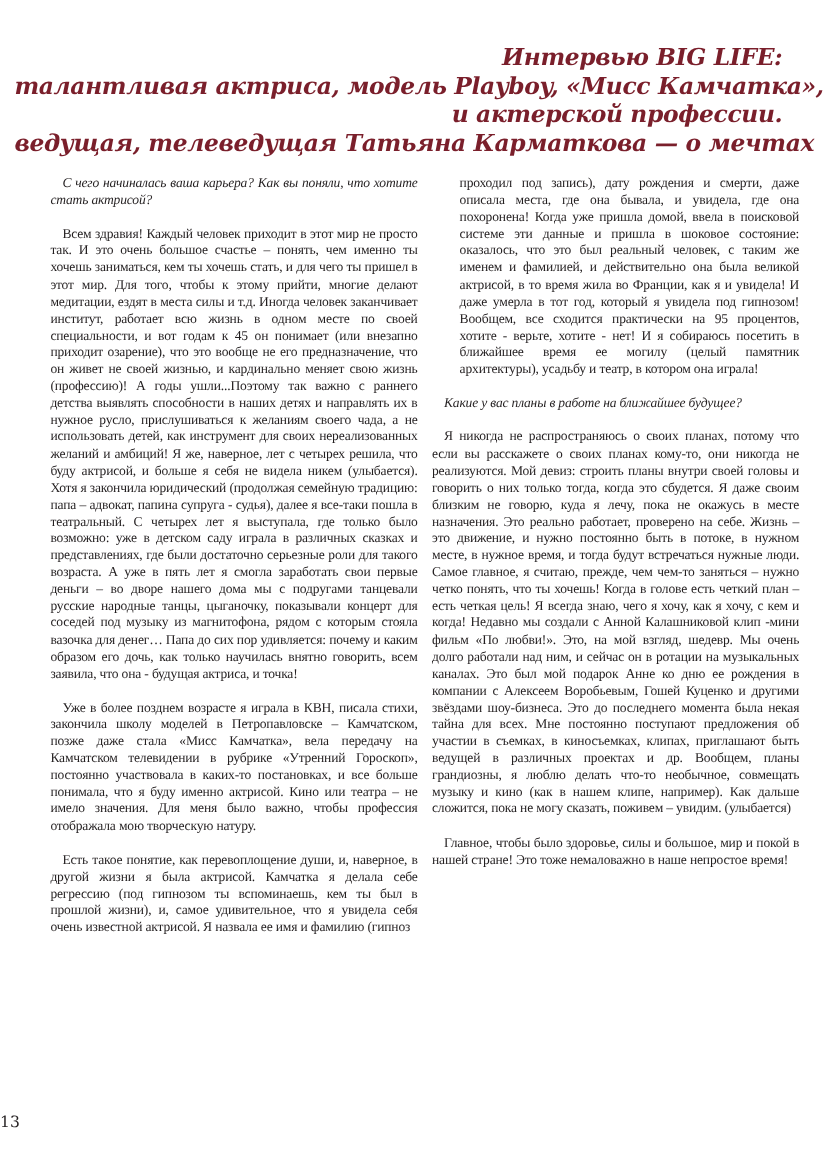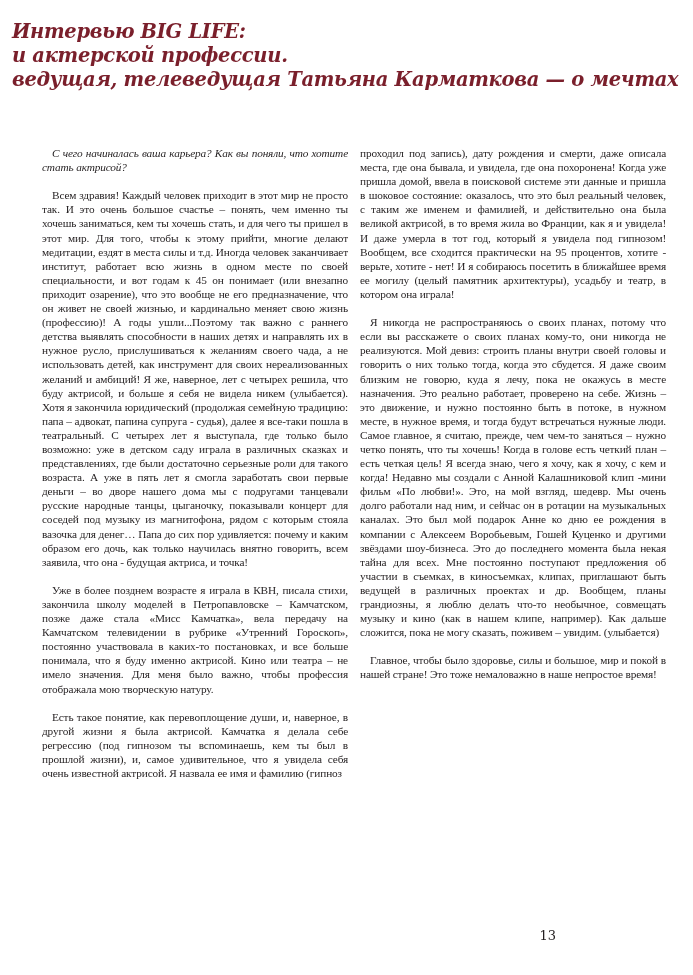--- a/index.html
+++ b/index.html
@@ -1,52 +1,54 @@
 <!DOCTYPE html>
 <html><head>
 <meta charset="utf-8">
 <style>
   html, body { margin: 0; padding: 0; background: #ffffff; }
   body { width: 693px; height: 975px; position: relative; overflow: hidden; color: #231f20; }
   .title {
-    position: absolute; right: 41px; top: 20px; width: 640px;
-    text-align: left; font-family: "DejaVu Serif", serif; font-style: italic; font-weight: bold;
+    position: absolute; right: 41px; top: 36px; width: 640px;
+    text-align: right; font-family: "DejaVu Serif", serif; font-style: italic; font-weight: bold;
     color: #7a1f2b; font-size: 19.5px; line-height: 24px; letter-spacing: -0.3px;
   }
   .title div { white-space: nowrap; }
   .col {
     position: absolute; top: 146px; width: 306px;
     font-family: Liberation Serif, serif; font-size: 11.3px; line-height: 14.1px;
     text-align: justify; letter-spacing: -0.15px;
   }
   .col.left { left: 42px; }
   .col.right { left: 360px; top: 146px; }
   .col p { margin: 0 0 14.1px 0; text-indent: 10px; hyphens: auto; }
-  .col p.cont { text-indent: 0; }
+  .col p.cont { text-indent: 0; margin-left: 23px; }
   .col p.q { font-style: italic; }
   .pagenum {
-    position: absolute; left: 0; width: 556px; top: 928px; text-align: right;
+    position: absolute; left: 0; width: 556px; top: 928px; text-align: left;
     font-family: "DejaVu Serif", serif; font-size: 13px; color: #231f20;
   }
 </style>
 </head>
 <body>
 
 <div class="title">
   <div>Интервью BIG LIFE:</div>
+  <div>талантливая актриса, модель Playboy, «Мисс Камчатка»,</div>
   <div>и актерской профессии.</div>
   <div>ведущая, телеведущая Татьяна Карматкова — о мечтах</div>
 </div>
 
 <div class="col left">
   <p class="q">С чего начиналась ваша карьера? Как вы поняли, что хотите стать актрисой?</p>
   <p>Всем здравия! Каждый человек приходит в этот мир не просто так. И это очень большое счастье – понять, чем именно ты хочешь заниматься, кем ты хочешь стать, и для чего ты пришел в этот мир. Для того, чтобы к этому прийти, многие делают медитации, ездят в места силы и т.д. Иногда человек заканчивает институт, работает всю жизнь в одном месте по своей специальности, и вот годам к 45 он понимает (или внезапно приходит озарение), что это вообще не его предназначение, что он живет не своей жизнью, и кардинально меняет свою жизнь (профессию)! А годы ушли...Поэтому так важно с раннего детства выявлять способности в наших детях и направлять их в нужное русло, прислушиваться к желаниям своего чада, а не использовать детей, как инструмент для своих нереализованных желаний и амбиций! Я же, наверное, лет с четырех решила, что буду актрисой, и больше я себя не видела никем (улыбается). Хотя я закончила юридический (продолжая семейную традицию: папа – адвокат, папина супруга - судья), далее я все-таки пошла в театральный. С четырех лет я выступала, где только было возможно: уже в детском саду играла в различных сказках и представлениях, где были достаточно серьезные роли для такого возраста. А уже в пять лет я смогла заработать свои первые деньги – во дворе нашего дома мы с подругами танцевали русские народные танцы, цыганочку, показывали концерт для соседей под музыку из магнитофона, рядом с которым стояла вазочка для денег… Папа до сих пор удивляется: почему и каким образом его дочь, как только научилась внятно говорить, всем заявила, что она - будущая актриса, и точка!</p>
   <p>Уже в более позднем возрасте я играла в КВН, писала стихи, закончила школу моделей в Петропавловске – Камчатском, позже даже стала «Мисс Камчатка», вела передачу на Камчатском телевидении в рубрике «Утренний Гороскоп», постоянно участвовала в каких-то постановках, и все больше понимала, что я буду именно актрисой. Кино или театра – не имело значения. Для меня было важно, чтобы профессия отображала мою творческую натуру.</p>
   <p>Есть такое понятие, как перевоплощение души, и, наверное, в другой жизни я была актрисой. Камчатка я делала себе регрессию (под гипнозом ты вспоминаешь, кем ты был в прошлой жизни), и, самое удивительное, что я увидела себя очень известной актрисой. Я назвала ее имя и фамилию (гипноз</p>
 </div>
 
 <div class="col right">
   <p class="cont">проходил под запись), дату рождения и смерти, даже описала места, где она бывала, и увидела, где она похоронена! Когда уже пришла домой, ввела в поисковой системе эти данные и пришла в шоковое состояние: оказалось, что это был реальный человек, с таким же именем и фамилией, и действительно она была великой актрисой, в то время жила во Франции, как я и увидела! И даже умерла в тот год, который я увидела под гипнозом! Вообщем, все сходится практически на 95 процентов, хотите - верьте, хотите - нет! И я собираюсь посетить в ближайшее время ее могилу (целый памятник архитектуры), усадьбу и театр, в котором она играла!</p>
+  <p class="q">Какие у вас планы в работе на ближайшее будущее?</p>
   <p>Я никогда не распространяюсь о своих планах, потому что если вы расскажете о своих планах кому-то, они никогда не реализуются. Мой девиз: строить планы внутри своей головы и говорить о них только тогда, когда это сбудется. Я даже своим близким не говорю, куда я лечу, пока не окажусь в месте назначения. Это реально работает, проверено на себе. Жизнь – это движение, и нужно постоянно быть в потоке, в нужном месте, в нужное время, и тогда будут встречаться нужные люди. Самое главное, я считаю, прежде, чем чем-то заняться – нужно четко понять, что ты хочешь! Когда в голове есть четкий план – есть четкая цель! Я всегда знаю, чего я хочу, как я хочу, с кем и когда! Недавно мы создали с Анной Калашниковой клип -мини фильм «По любви!». Это, на мой взгляд, шедевр. Мы очень долго работали над ним, и сейчас он в ротации на музыкальных каналах. Это был мой подарок Анне ко дню ее рождения в компании с Алексеем Воробьевым, Гошей Куценко и другими звёздами шоу-бизнеса. Это до последнего момента была некая тайна для всех. Мне постоянно поступают предложения об участии в съемках, в киносъемках, клипах, приглашают быть ведущей в различных проектах и др. Вообщем, планы грандиозны, я люблю делать что-то необычное, совмещать музыку и кино (как в нашем клипе, например). Как дальше сложится, пока не могу сказать, поживем – увидим. (улыбается)</p>
   <p>Главное, чтобы было здоровье, силы и большое, мир и покой в нашей стране! Это тоже немаловажно в наше непростое время!</p>
 </div>
 
 <div class="pagenum">13</div>
 
 </body></html>

